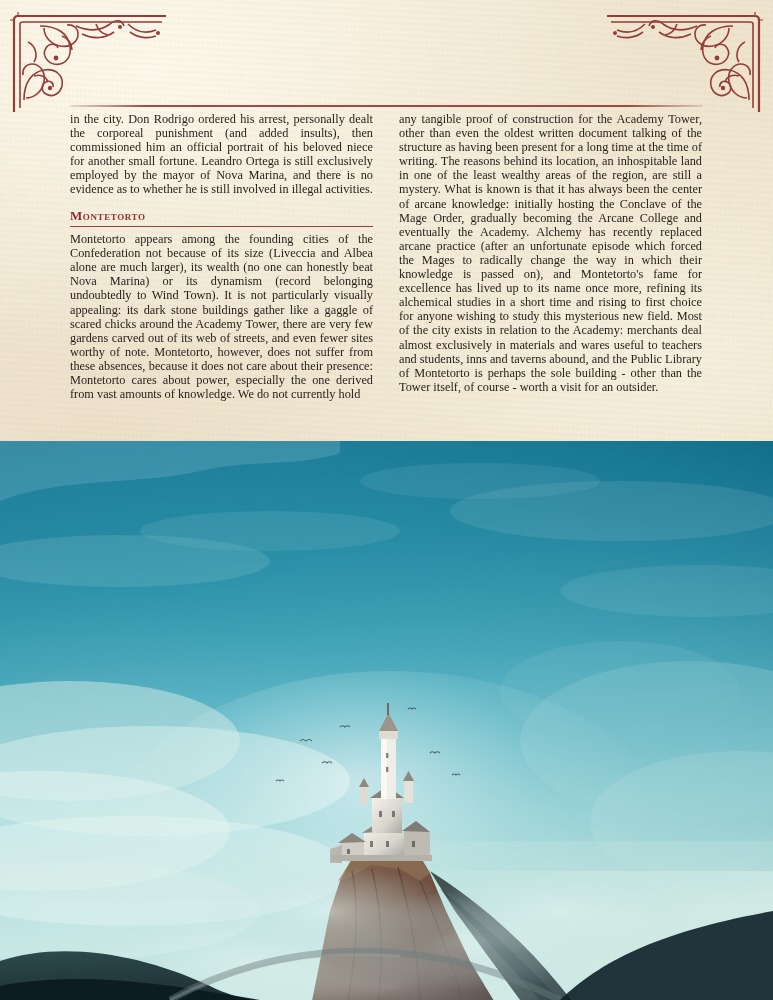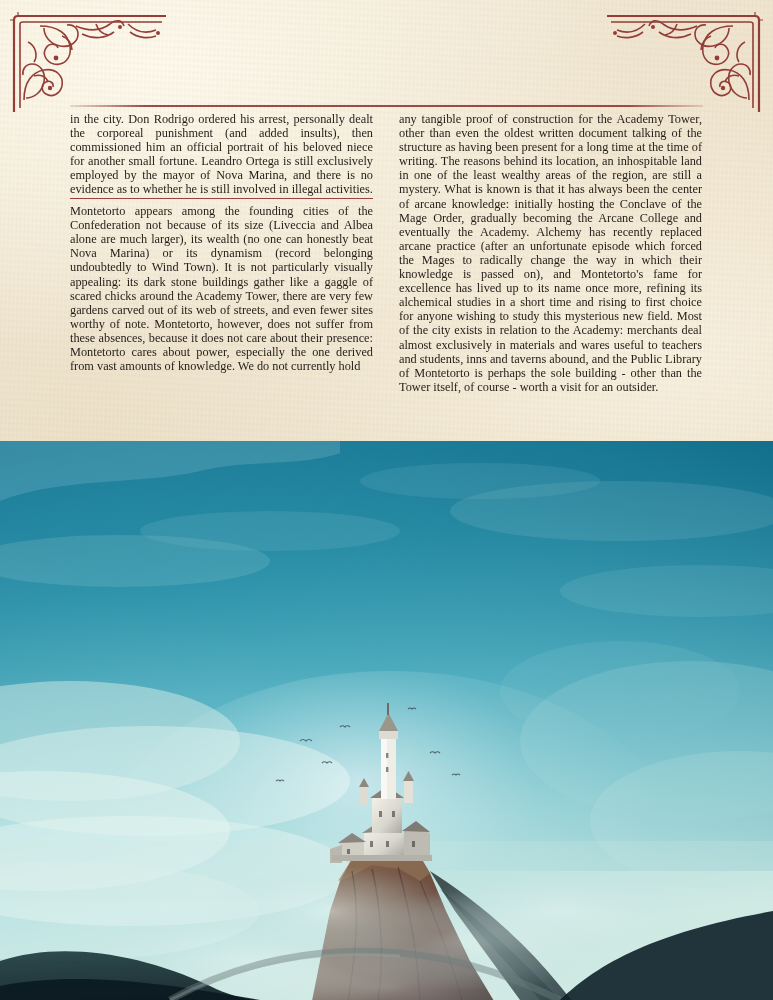--- a/index.html
+++ b/index.html
@@ -168,20 +168,21 @@
       <path d="M8 4 L8 0 M0 8 L4 8" stroke-width="1.2"></path>
     </svg>
   </div>
 
   <div class="rule-top"></div>
 
   <div class="columns">
 
     <div class="col">
       <p>in the city. Don Rodrigo ordered his arrest, personally dealt the corporeal punishment (and added insults), then commissioned him an official portrait of his beloved niece for another small fortune. Leandro Ortega is still exclusively employed by the mayor of Nova Marina, and there is no evidence as to whether he is still involved in illegal activities.</p>
+      <div class="section-head">Montetorto</div>
       <div class="head-rule"></div>
       <p>Montetorto appears among the founding cities of the Confederation not because of its size (Liveccia and Albea alone are much larger), its wealth (no one can honestly beat Nova Marina) or its dynamism (record belonging undoubtedly to Wind Town). It is not particularly visually appealing: its dark stone buildings gather like a gaggle of scared chicks around the Academy Tower, there are very few gardens carved out of its web of streets, and even fewer sites worthy of note. Montetorto, however, does not suffer from these absences, because it does not care about their presence: Montetorto cares about power, especially the one derived from vast amounts of knowledge. We do not currently hold</p>
     </div>
 
     <div class="col">
       <p>any tangible proof of construction for the Academy Tower, other than even the oldest written document talking of the structure as having been present for a long time at the time of writing. The reasons behind its location, an inhospitable land in one of the least wealthy areas of the region, are still a mystery. What is known is that it has always been the center of arcane knowledge: initially hosting the Conclave of the Mage Order, gradually becoming the Arcane College and eventually the Academy. Alchemy has recently replaced arcane practice (after an unfortunate episode which forced the Mages to radically change the way in which their knowledge is passed on), and Montetorto's fame for excellence has lived up to its name once more, refining its alchemical studies in a short time and rising to first choice for anyone wishing to study this mysterious new field. Most of the city exists in relation to the Academy: merchants deal almost exclusively in materials and wares useful to teachers and students, inns and taverns abound, and the Public Library of Montetorto is perhaps the sole building - other than the Tower itself, of course - worth a visit for an outsider.</p>
     </div>
 
   </div>
 

